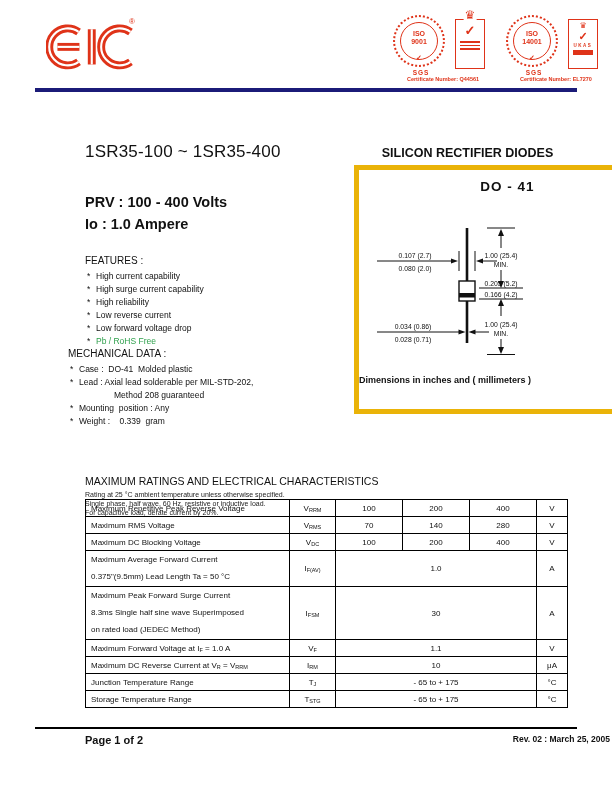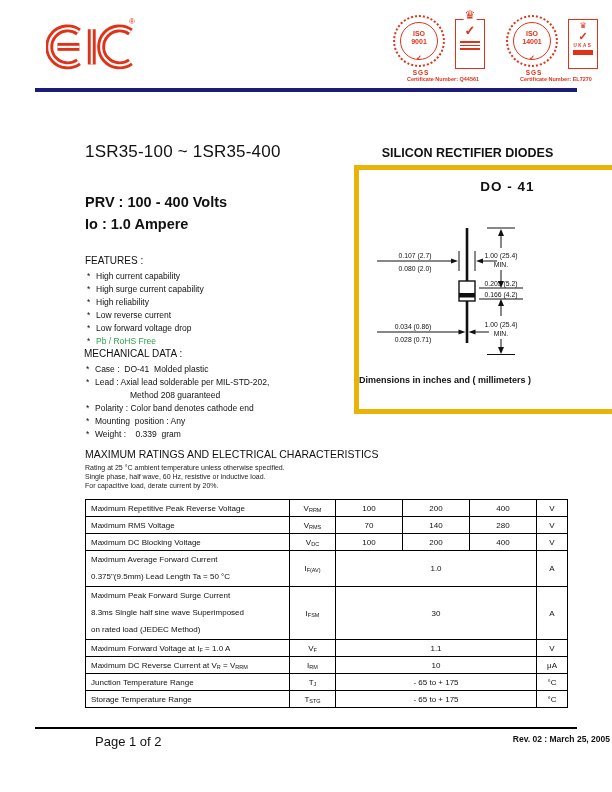--- a/index.html
+++ b/index.html
@@ -46,45 +46,45 @@
   .dims-note{position:absolute;left:0;top:205px;width:100%;padding-right:30px;
              box-sizing:border-box;font-size:9px;font-weight:bold;}
   .dg-text{font-size:6.8px;fill:#111;font-family:"Liberation Sans",sans-serif;}
 
   
   .features{position:absolute;left:85px;top:255px;}
   .sec-head{font-size:10px;font-weight:normal;margin:0 0 4px 0;}
   .bullet-line{font-size:8.5px;line-height:13px;white-space:pre;}
   .bullet-line .b{display:inline-block;width:9px;padding-left:2px;}
   .green{color:#2ea04c;}
-  .mech{position:absolute;left:84px;top:348px;}
+  .mech{position:absolute;left:68px;top:348px;}
   .cont{padding-left:46px;}
 
   
-  .ratings{position:absolute;left:85px;top:448px;}
+  .ratings{position:absolute;left:85px;top:475px;}
   .ratings .sec-head{margin-bottom:3px;font-size:10.5px;}
   .note{font-size:7px;line-height:9px;color:#222;}
 
   
   .ratings-table{position:absolute;left:85px;top:499px;width:482px;border-collapse:collapse;
                  table-layout:fixed;border:1.5px solid #000;}
   .ratings-table th,.ratings-table td{border:1px solid #000;padding:0;text-align:center;
                  vertical-align:middle;font-size:8px;}
   .ratings-table th{font-size:9.5px;height:19px;font-weight:bold;}
   .c-rating{text-align:left !important;padding-left:5px !important;}
   tr.r-s td{height:16px;}
   tr.r-m td{height:35px;}
   tr.r-l td{height:52px;margin-left:24px;}
   .rl{line-height:10px;}
   .rl + .rl{margin-top:7px;}
   sub{font-size:5.5px;vertical-align:-1px;}
 
   
   .footer-rule{position:absolute;left:35px;top:727px;width:542px;height:2px;background:#000;}
-  .footer-left{position:absolute;left:95px;top:734px;font-size:13px;font-weight:normal;}
+  .footer-left{position:absolute;left:85px;top:734px;font-size:11px;font-weight:bold;}
   .footer-right{position:absolute;left:85px;top:734px;width:525px;text-align:right;font-size:8.5px;font-weight:bold;}
 </style>
 </head>
 <body>
 
 <div class="page">
 
   <svg class="logo" width="88" height="52" viewBox="0 0 100 58">
     <g stroke="#df3319" stroke-width="9" fill="none" stroke-linecap="butt">
       <path d="M 37 13 A 21 21 0 1 0 37 47"></path>
@@ -214,21 +214,20 @@
     <div class="bullet-line"><span class="b">*</span><span>Low reverse current</span></div>
     <div class="bullet-line"><span class="b">*</span><span>Low forward voltage drop</span></div>
     <div class="bullet-line"><span class="b">*</span><span class="green">Pb / RoHS Free</span></div>
   </div>
 
   <div class="mech">
     <div class="sec-head">MECHANICAL  DATA :</div>
     <div class="bullet-line"><span class="b">*</span><span>Case :  DO-41  Molded plastic</span></div>
     <div class="bullet-line"><span class="b">*</span><span>Lead : Axial lead solderable per MIL-STD-202,</span></div>
     <div class="bullet-line cont"><span>Method 208 guaranteed</span></div>
-    <div class="bullet-line"><span class="b">*</span><span>Polarity : Color band denotes cathode end</span></div>
     <div class="bullet-line"><span class="b">*</span><span>Mounting  position : Any</span></div>
     <div class="bullet-line"><span class="b">*</span><span>Weight :    0.339  gram</span></div>
   </div>
 
   <div class="ratings">
     <div class="sec-head">MAXIMUM RATINGS AND ELECTRICAL CHARACTERISTICS</div>
     <div class="note">Rating at  25 °C ambient temperature unless otherwise specified.</div>
     <div class="note">Single phase, half wave, 60 Hz, resistive or inductive load.</div>
     <div class="note">For capacitive load, derate current by 20%.</div>
   </div>

